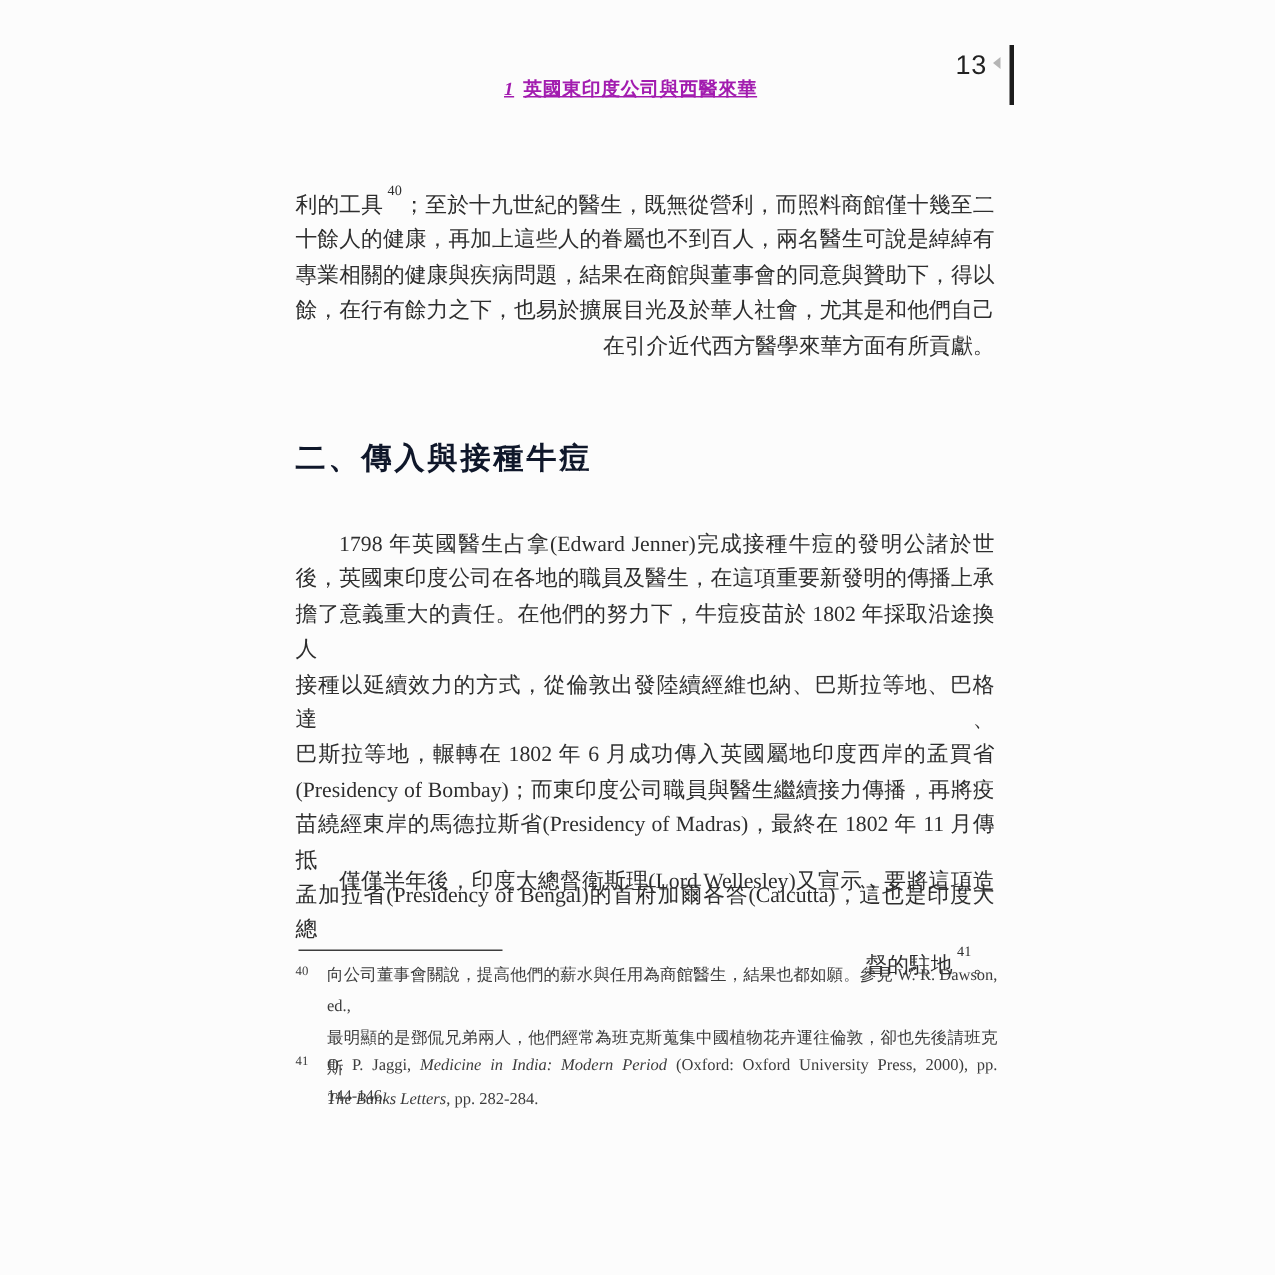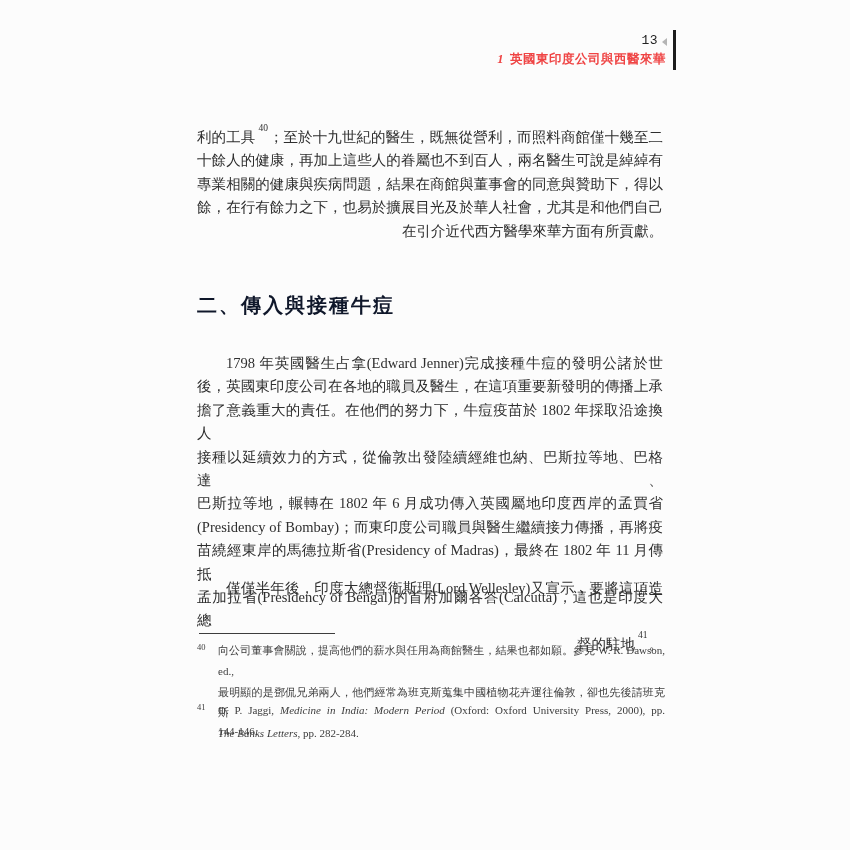--- a/index.html
+++ b/index.html
@@ -17,36 +17,37 @@
     overflow: hidden;
   }
 
   
   .pagenum {
     position: absolute;
     top: 33px;
     left: 396px;
     width: 262px;
     text-align: right;
-    font-size: 13px;
+    font-size: 18px;
     letter-spacing: 0.5px;
     color: #222;
-    font-family: Liberation Mono, monospace;
+    font-family: Liberation Sans, sans-serif;
   }
   .running-title {
     position: absolute;
     top: 51px;
     left: 336px;
     width: 330px;
-    text-align: right;
+    text-align: left;
     font-size: 12.5px;
     font-weight: 700;
-    color: #ef4444;
+    color: #a21caf;
     font-family: "Liberation Sans", sans-serif;
     letter-spacing: 0.5px;
+    text-decoration: underline;
   }
   .chapnum {
     font-family: "Liberation Serif", serif;
     font-style: italic;
     font-weight: 700;
     margin-right: 6px;
   }
   .header-bar {
     position: absolute;
     left: 673px;

